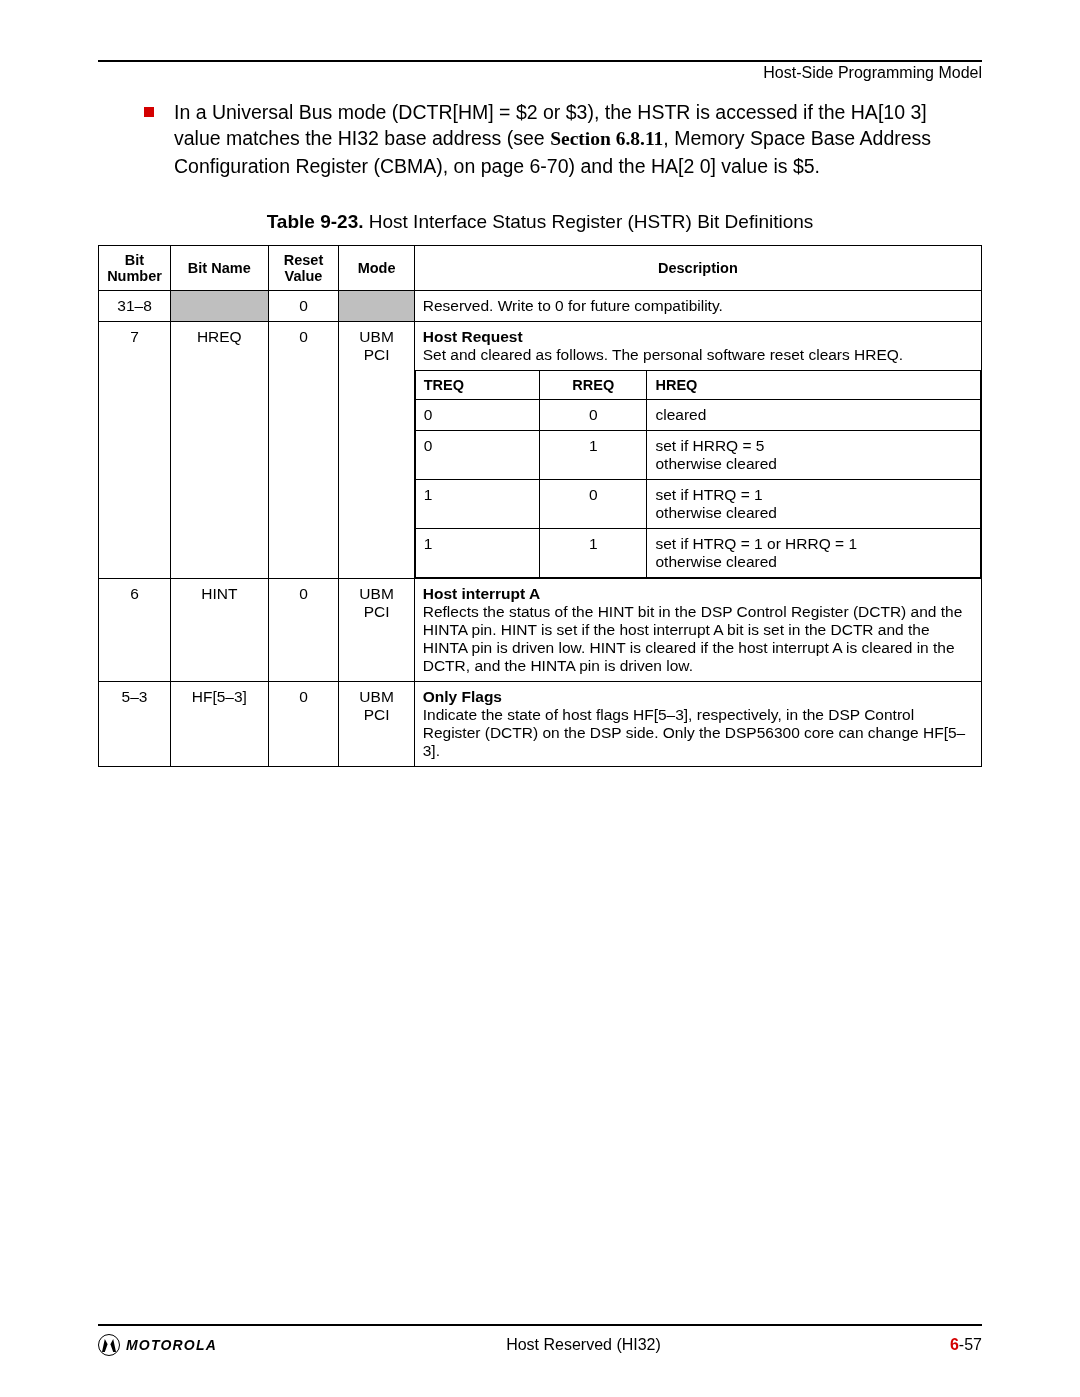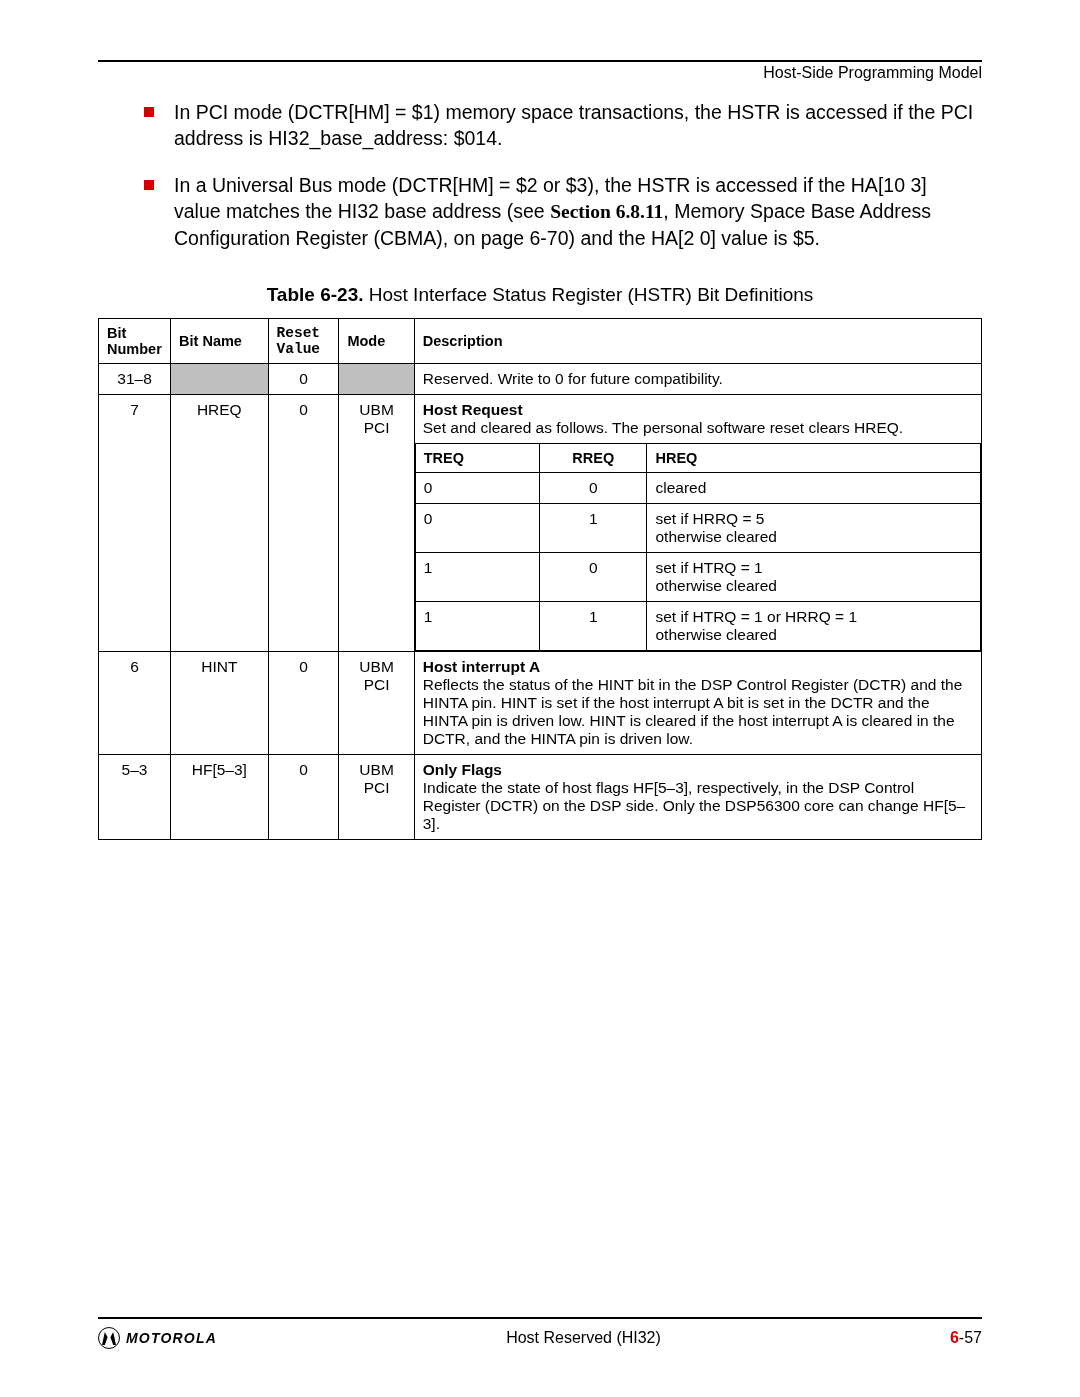--- a/index.html
+++ b/index.html
@@ -56,26 +56,27 @@
     font-size: 15.5px;
   }
   table.main th, table.main td {
     border: 1.5px solid #000;
     padding: 6px 8px;
     vertical-align: top;
     text-align: left;
   }
   table.main th {
     font-weight: bold;
+    text-align: center;
     font-size: 14.5px;
     vertical-align: middle;
   }
   .col-num  { width: 8%; text-align: center;}
   .col-name { width: 11%; text-align: center;}
-  .col-reset{ width: 8%; text-align: center; font-family: Liberation Mono, monospace;}
+  .col-reset{ width: 8%; text-align: center;}
   .col-mode { width: 8.5%; text-align: center;}
   .col-desc { width: 64%; }
   .shade { background: #bfbfbf; }
   .center { text-align: center !important; }
   .inner-table {
     border-collapse: collapse;
     width: 100%;
     margin-top: -1px;
     font-size: 15.5px;
   }
@@ -85,21 +86,21 @@
   }
   .inner-table th { text-align: center; font-weight: bold; font-size: 14.5px;}
   .inner-table .c1 { width: 22%; text-align: left; }
   .inner-table .c2 { width: 19%; text-align: center; }
   .inner-table .c3 { width: 59%; text-align: left; }
   .no-pad { padding: 0 !important; border-top: none; }
   .host-req-row td { border-bottom: none; }
   .footer {
     position: absolute;
     left: 98px; right: 98px;
-    bottom: 48px;
+    bottom: 41px;
   }
   .footer-rule { border-top: 2px solid #000; margin-bottom: 8px; }
   .footer-line {
     display: flex;
     justify-content: space-between;
     align-items: center;
     font-size: 16px;
   }
   .logo-wrap { display: flex; align-items: center; gap: 6px; }
   .m-badge {
@@ -127,35 +128,31 @@
 </style>
 </head>
 <body>
 
 <div class="top-rule"></div>
 <div class="header-label">Host-Side Programming Model</div>
 
 <div class="bullets">
 
 
-  <div class="bullet-item">
-    <span class="bullet-box"></span>
-    <div class="bullet-text">In PCI mode (DCTR[HM] = $1) memory space transactions, the HSTR is accessed if the PCI address is HI32_base_address: $014.</div>
-  </div>
 
   <div class="bullet-item">
     <span class="bullet-box"></span>
     <div class="bullet-text">
       <span>In a Universal Bus mode (DCTR[HM] = $2 or $3), the HSTR is accessed if the HA[10 3] value matches the HI32 base address (see </span><span class="serif" style="font-weight:bold">Section 6.8.11</span><span>,  Memory Space Base Address Configuration Register (CBMA), on page 6-70) and the HA[2 0] value  is $5.</span>
     </div>
   </div>
 </div>
 
 <div class="table-caption">
-  <b>Table 6-23.</b><span> Host Interface Status Register (HSTR) Bit Definitions</span>
+  <b>Table 9-23.</b><span> Host Interface Status Register (HSTR) Bit Definitions</span>
 </div>
 
 <table class="main">
   <thead>
     <tr>
       <th class="col-num">Bit Number</th>
       <th class="col-name">Bit Name</th>
       <th class="col-reset">Reset Value</th>
       <th class="col-mode">Mode</th>
       <th class="col-desc">Description</th>

